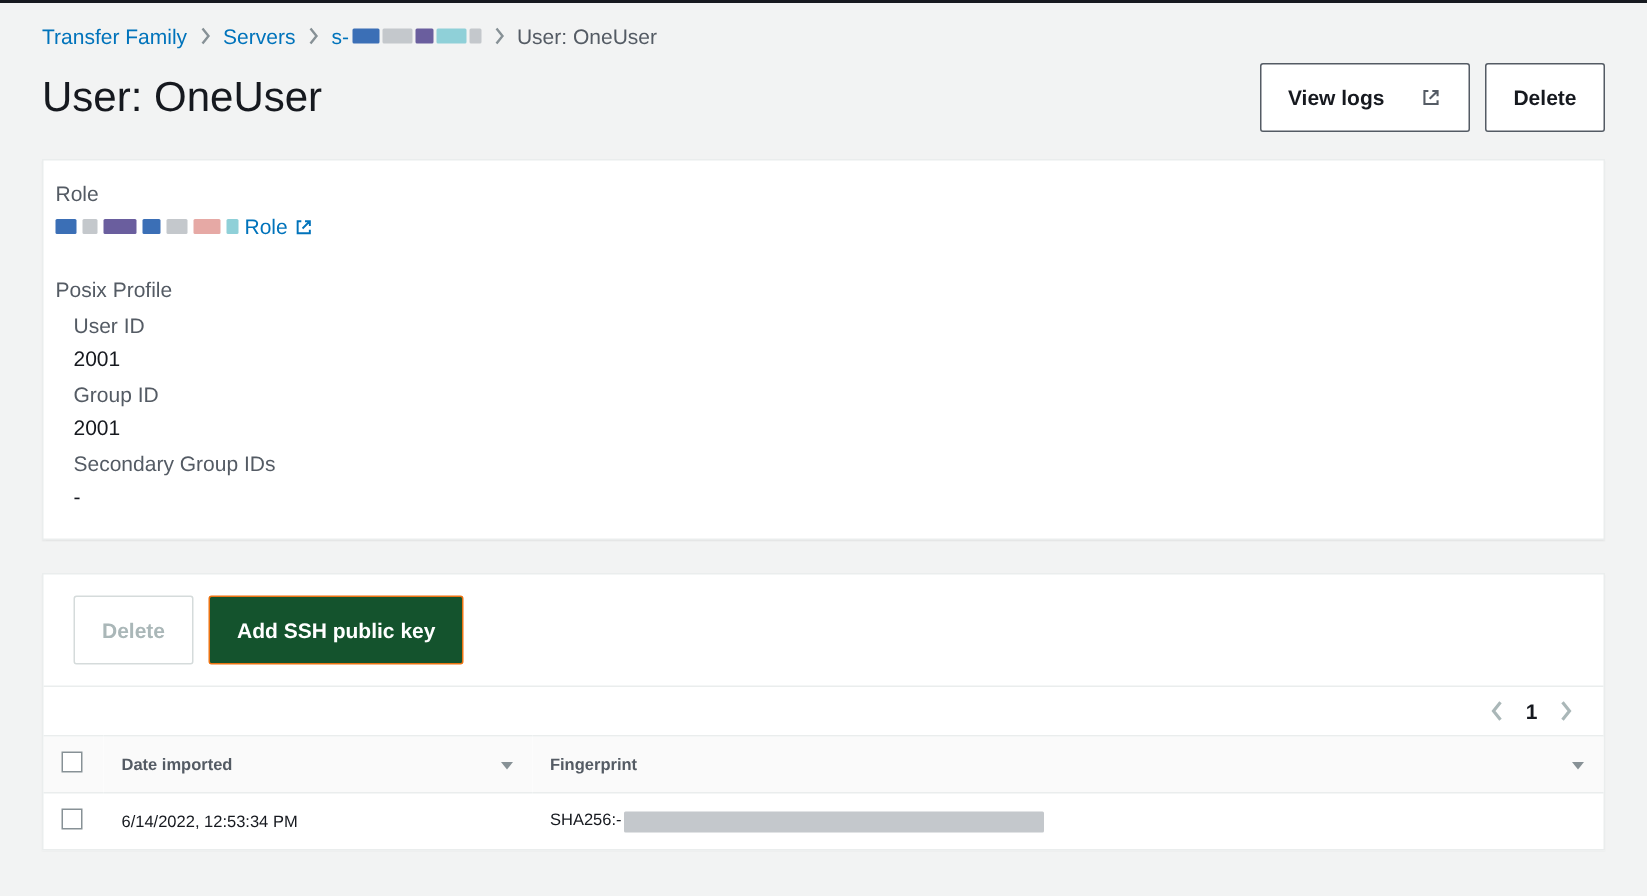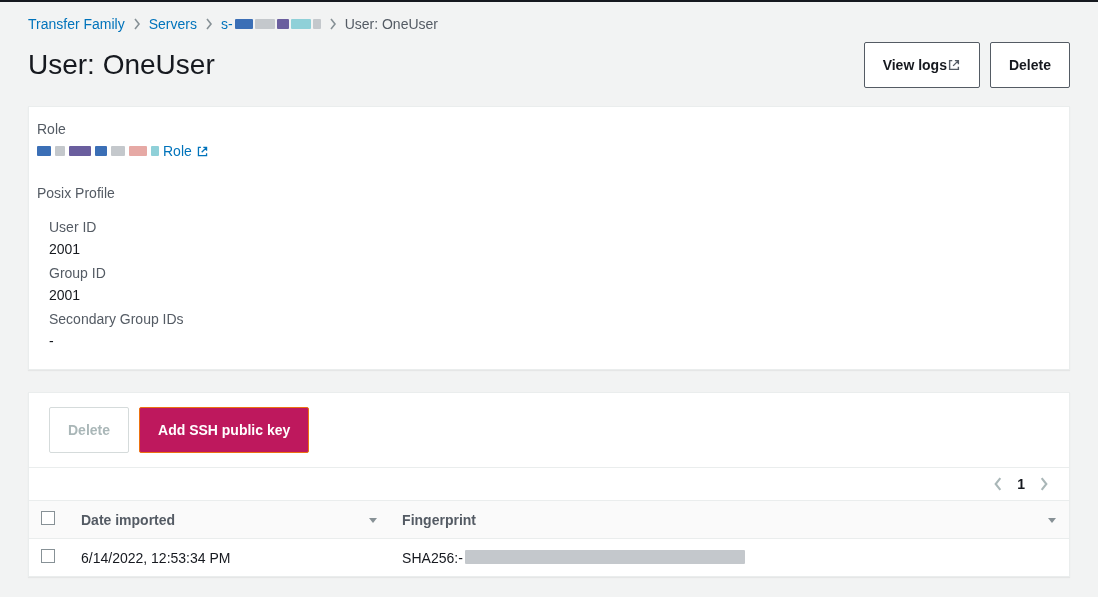--- a/index.html
+++ b/index.html
@@ -57,24 +57,24 @@
     border: 1px solid #545b64;
     background: #fff;
     color: #16191f;
     font-weight: 700;
     font-size: 14px;
     padding: 14px 18px;
     border-radius: 2px;
     cursor: pointer;
     display: inline-flex;
     align-items: center;
-    gap: 0;
+    gap: 24px;
   }
   .btn.primary {
-    background: #be185d;
+    background: #14532d;
     border-color: #ec7211;
     color: #fff;
   }
   .btn.disabled {
     color: #aab7b8;
     border-color: #d5dbdb;
     cursor: default;
   }
   .hdr-actions { display: flex; gap: 10px; }
 
@@ -153,21 +153,21 @@
   .paginator .pg-btn {
     cursor: default;
     color: #aab7b8;
     display: inline-flex;
   }
   .paginator .current-page { color: #16191f; font-weight: 700; }
 
   table.keys {
     width: 100%;
     border-collapse: collapse;
-    font-size: 14px;
+    font-size: 11px;
   }
   table.keys th, table.keys td {
     text-align: left;
     padding: 10px 12px;
     border-top: 1px solid #eaeded;
   }
   table.keys th {
     font-weight: 700;
     color: #545b64;
     background: #fafafa;
@@ -254,21 +254,21 @@
               <span>Role</span>
               <span>
                 <svg width="13" height="13" viewBox="0 0 16 16">
                     <path d="M6 3H3v10h10v-3M9 3h4v4M13 3L7 9" fill="none" stroke="#0073bb" stroke-width="1.6"></path>
                   </svg>
               </span>
             </a>
           </div>
 
           <div class="field-label">Posix Profile</div>
-          <div class="indent" style="margin-top:18px;">
+          <div class="indent" style="margin-top:8px;">
             <div class="field-label">User ID</div>
             <div class="field-value" style="margin-bottom:8px;">2001</div>
             <div class="field-label">Group ID</div>
             <div class="field-value" style="margin-bottom:8px;">2001</div>
             <div class="field-label">Secondary Group IDs</div>
             <div class="field-value" style="margin-bottom:0;">-</div>
           </div>
         </div>
 
       </div>

